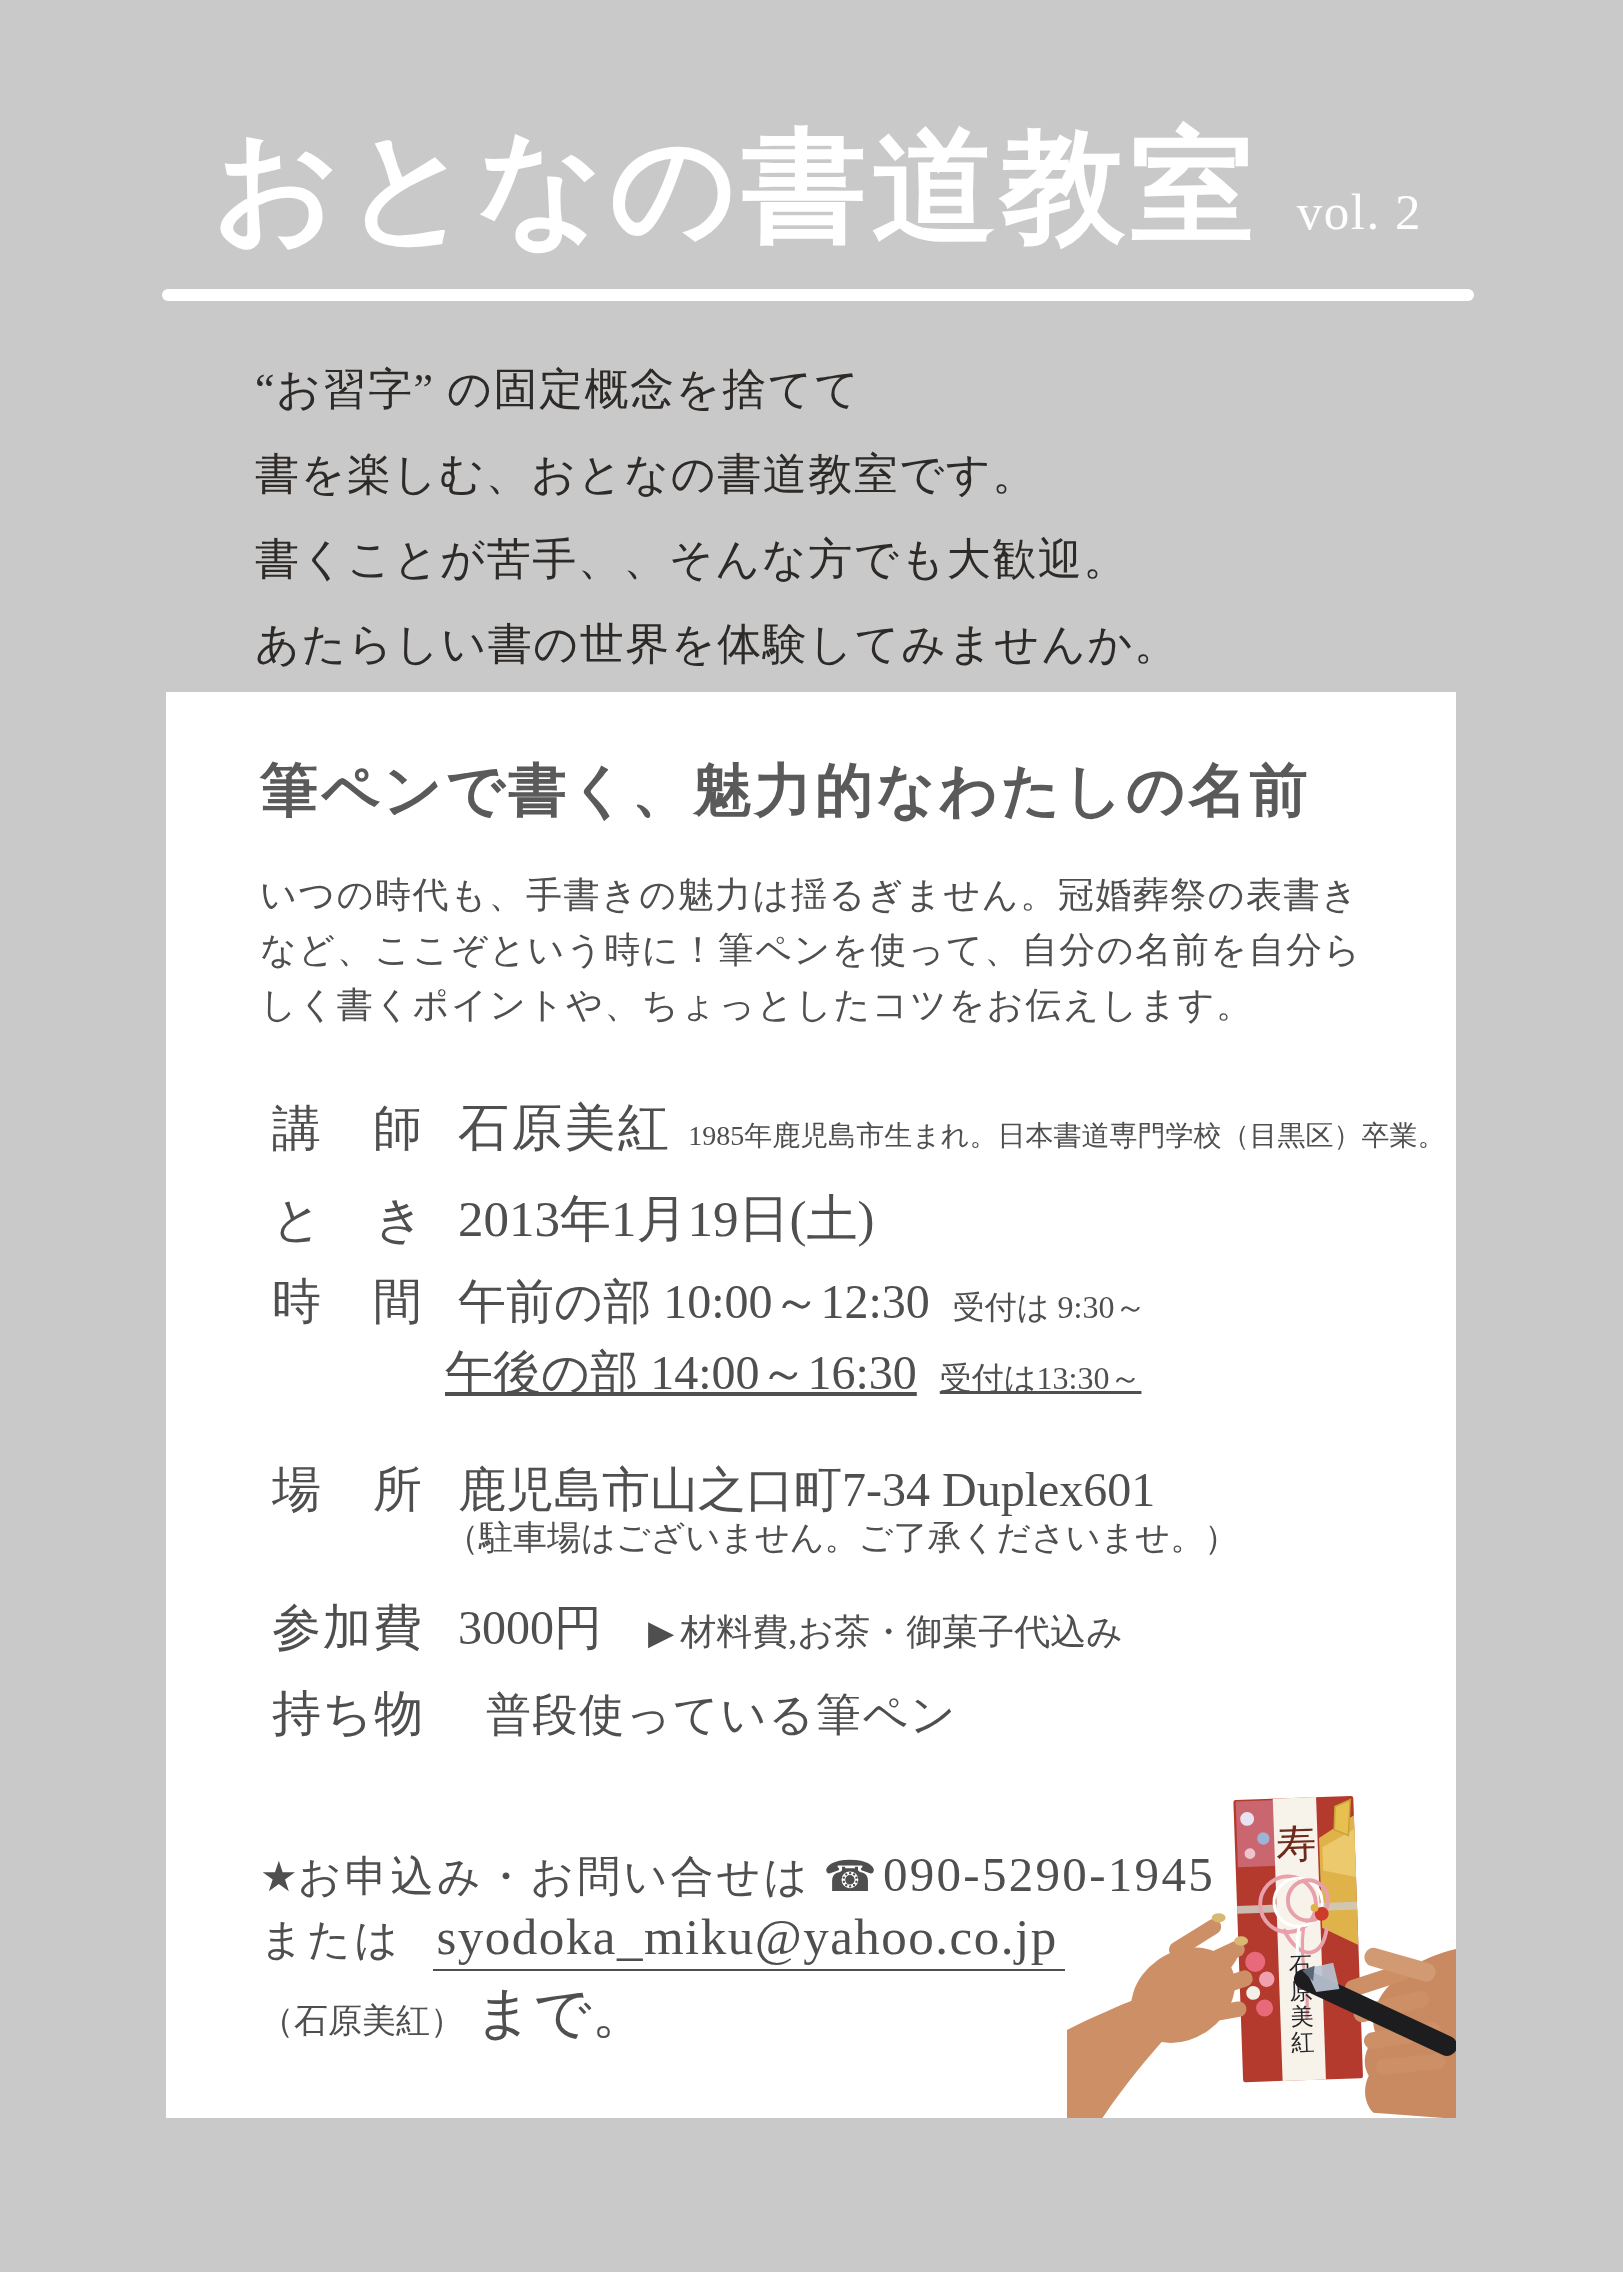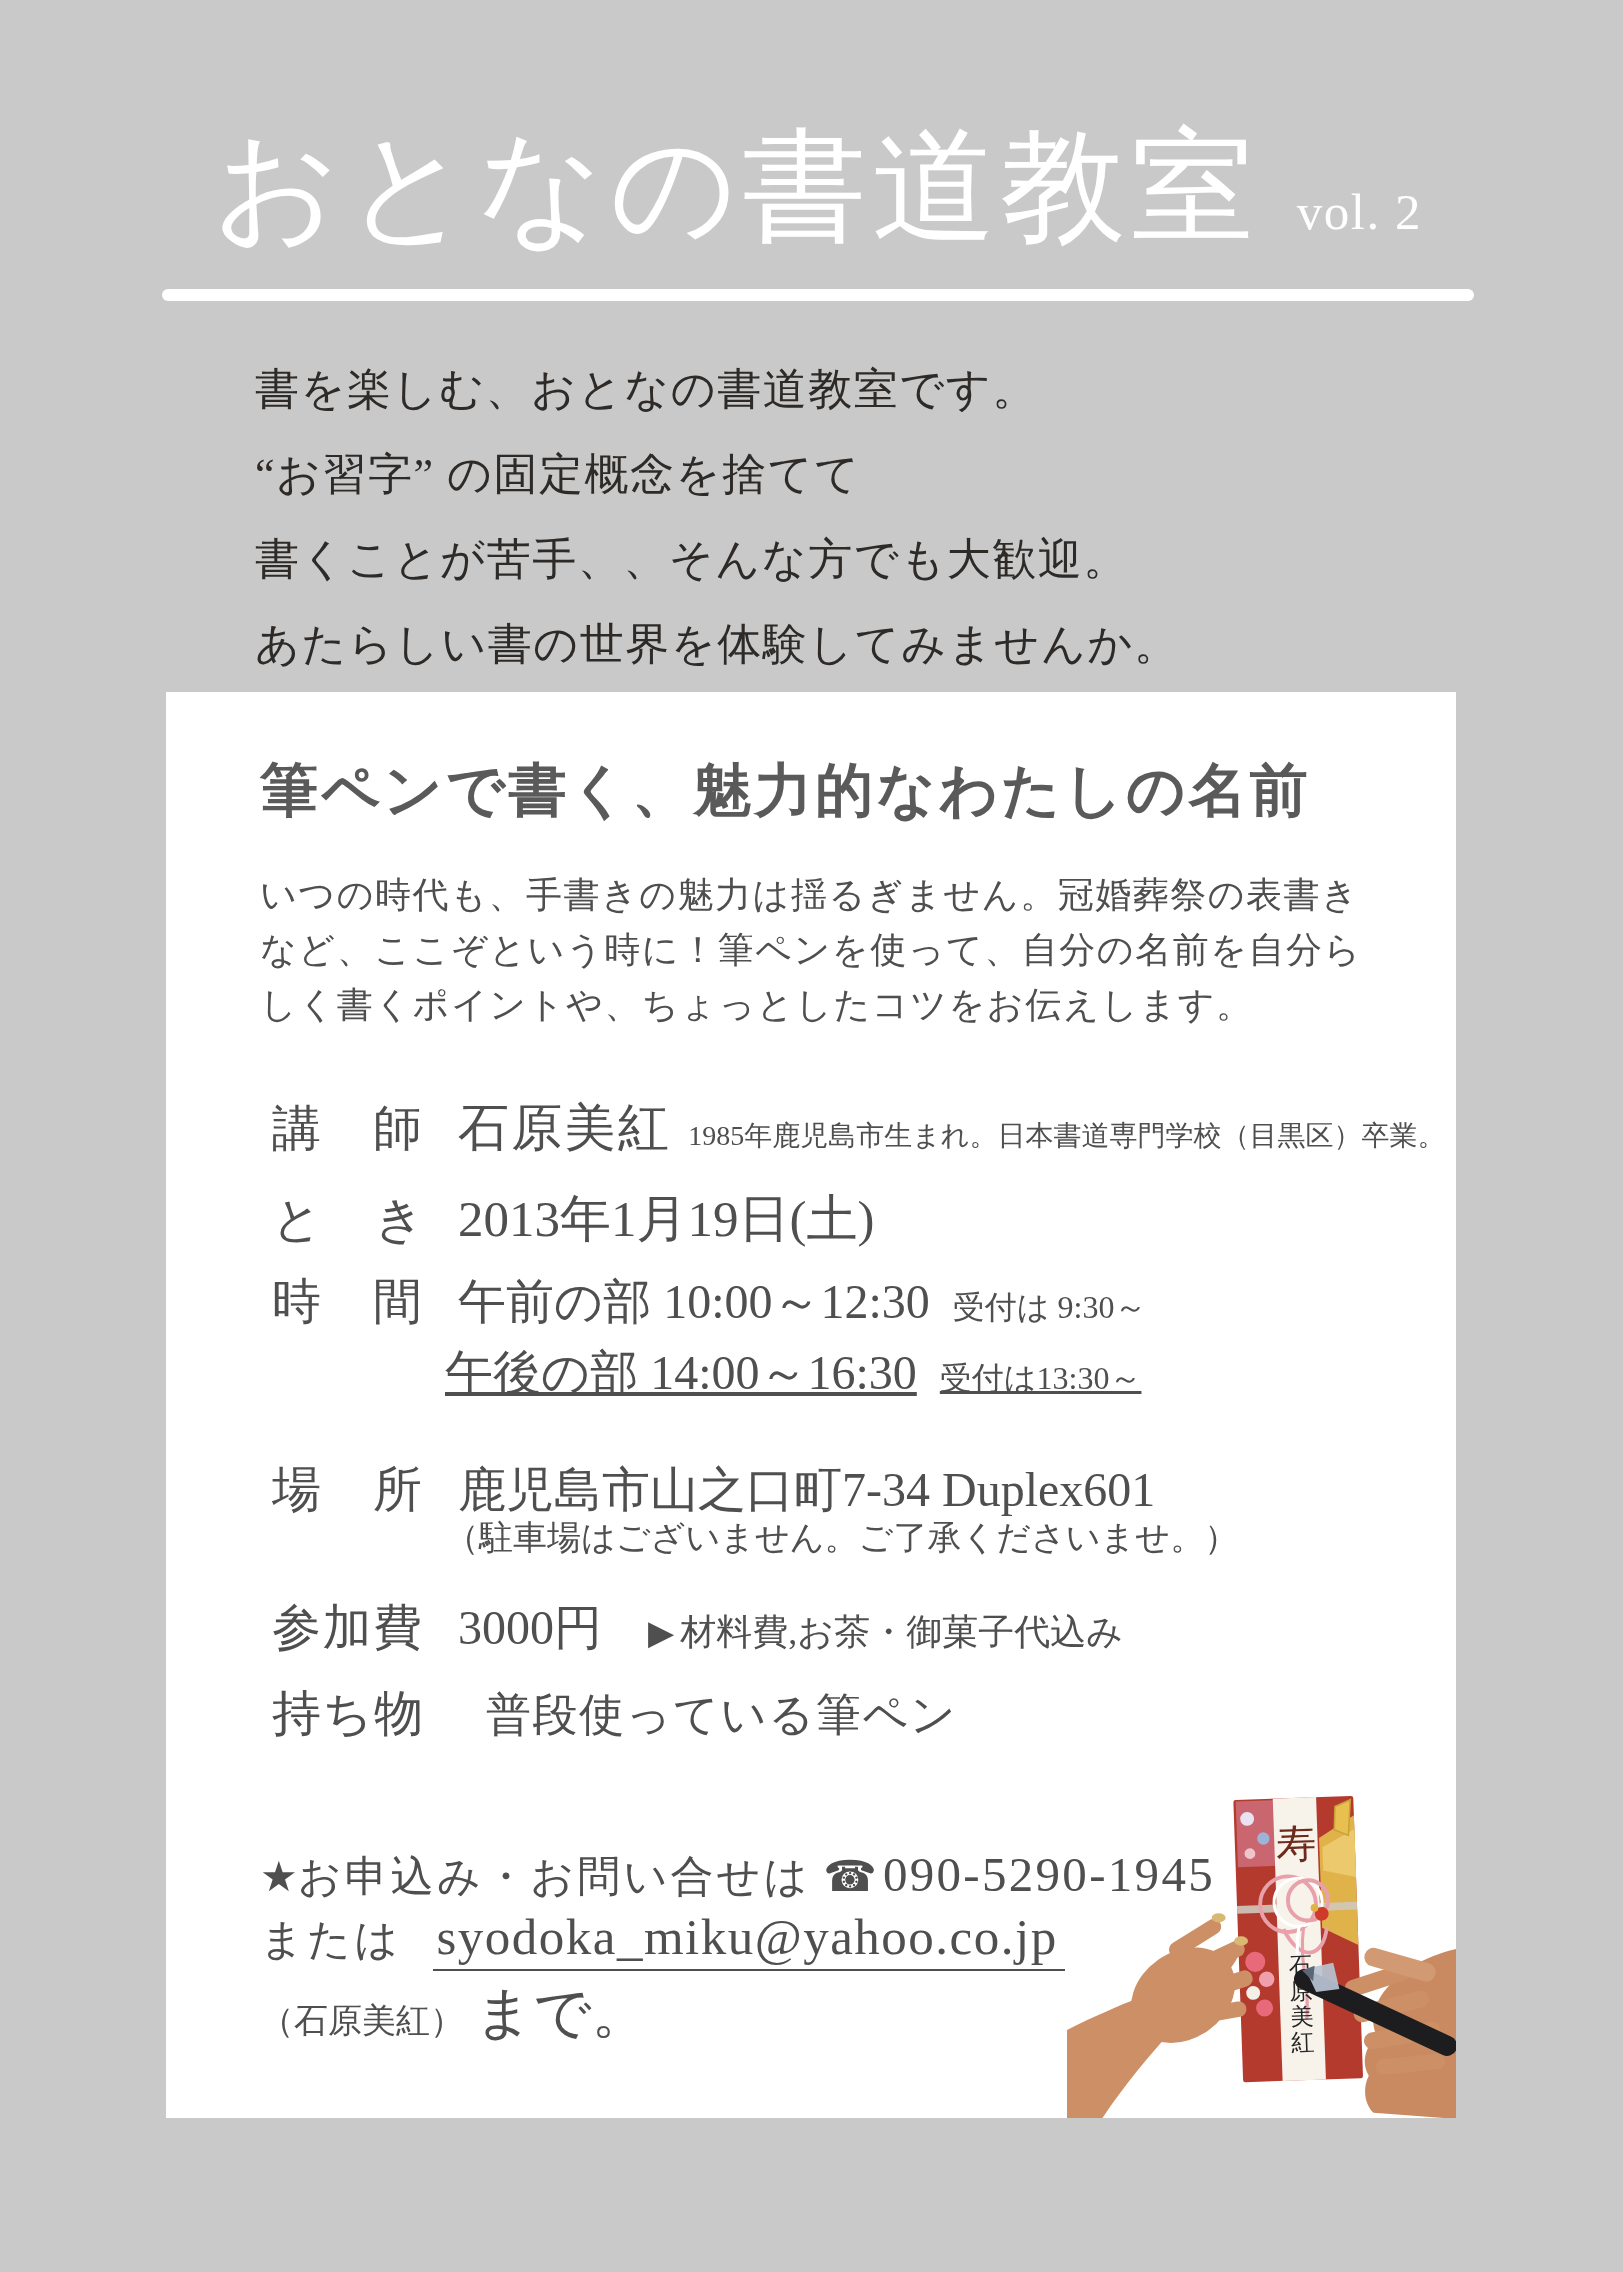--- a/index.html
+++ b/index.html
@@ -9,21 +9,21 @@
     background:#c9c9c9;
     overflow:hidden;
     font-family:"Liberation Serif","DejaVu Serif",serif;
   }
   
   .title-row{
     position:absolute;left:213px;top:114px;
     display:flex;align-items:baseline;
     color:#ffffff;white-space:nowrap;
   }
-  .title{font-size:124px;letter-spacing:5.4px;line-height:1.2;font-weight:normal;text-align:right;}
+  .title{font-size:124px;letter-spacing:5.4px;line-height:1.2;font-weight:bold;text-align:right;}
   .vol{font-size:51px;margin-left:37px;letter-spacing:1.5px;}
   .rule{
     position:absolute;left:162px;top:289px;
     width:1312px;height:12.4px;background:#ffffff;border-radius:6.2px;
   }
   
   .intro{
     position:absolute;left:255px;top:347px;
     color:#2d2a28;font-size:44px;letter-spacing:1.5px;line-height:85px;
     white-space:nowrap;
@@ -73,22 +73,22 @@
 
 <div class="page">
 
   <div class="title-row">
     <span class="title">おとなの書道教室</span>
     <span class="vol">vol. 2</span>
   </div>
   <div class="rule"></div>
 
   <div class="intro">
+    <div>“お習字” の固定概念を捨てて</div>
     <div>書を楽しむ、おとなの書道教室です。</div>
-    <div>“お習字” の固定概念を捨てて</div>
     <div>書くことが苦手、、そんな方でも大歓迎。</div>
     <div>あたらしい書の世界を体験してみませんか。</div>
   </div>
 
   <div class="card">
 
     <h1 class="card-heading">筆ペンで書く、魅力的なわたしの名前</h1>
 
     <div class="card-par">
       <div>いつの時代も、手書きの魅力は揺るぎません。冠婚葬祭の表書き</div>

